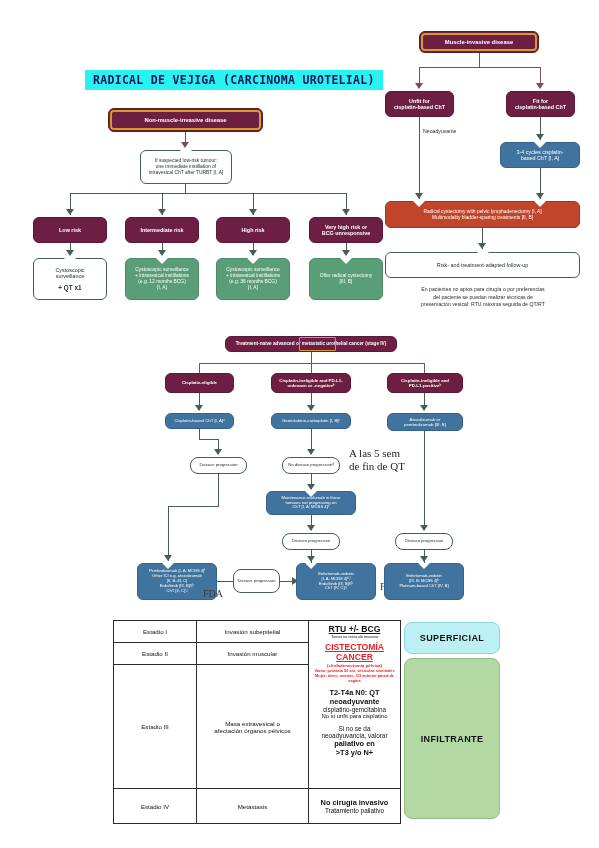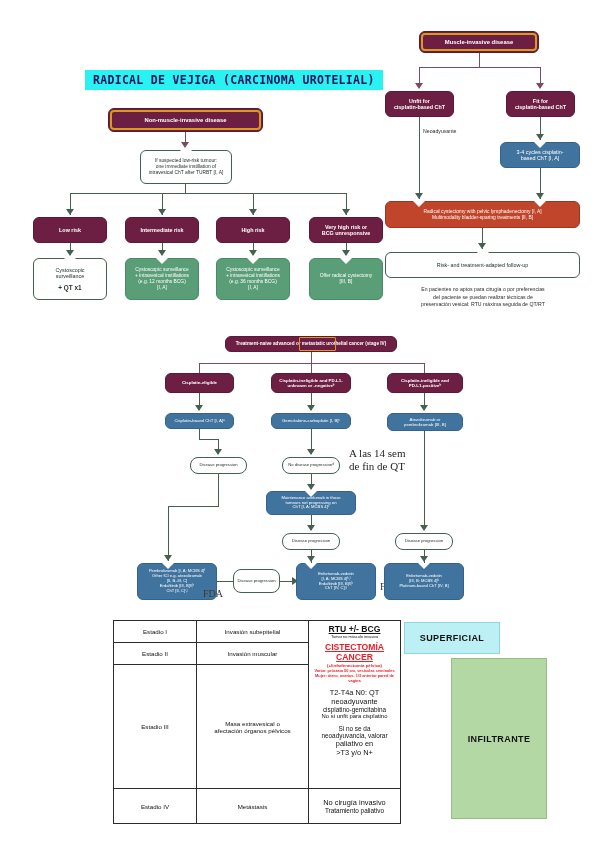--- a/index.html
+++ b/index.html
@@ -62,26 +62,26 @@
   .note { position:absolute; font-size:5.2px; color:#2d2d2d; text-align:center; line-height:1.45; }
   .handw { position:absolute; font-family:"Liberation Serif", serif; font-size:11px; color:#1d1d1d; line-height:1.2; }
   .fdatag { position:absolute; font-family:"Liberation Serif", serif; font-size:10px; color:#3a3a3a; font-weight:normal; }
   .sidelabel { position:absolute; font-size:5.2px; color:#2b2b2b; }
 
   
   .tbl { position:absolute; border-collapse:collapse; table-layout:fixed; }
   .tbl td { border:1px solid #2b2b2b; vertical-align:middle; text-align:center; padding:2px 1px; font-size:6.2px; color:#111; }
   .c1 { width:83px; } .c2 { width:112px; } .c3 { width:92px; }
   .red { color:#ed1c24; font-weight:bold; }
-  .big { font-size:7.4px; font-weight:normal; }
+  .big { font-size:7.4px; font-weight:bold; }
   .bigger { font-size:8.6px; font-weight:bold;text-decoration:underline; }
   .tiny { font-size:4.4px; }
   .tinier { font-size:3.9px; }
 
-  .legend-box { position:absolute; border-radius:0; display:flex; align-items:center; justify-content:center;
+  .legend-box { position:absolute; border-radius:8px; display:flex; align-items:center; justify-content:center;
                 font-weight:bold; font-size:9px; color:#111; letter-spacing:0.4px; }
   .legend-sup { background:#bdf0f5; border:1px solid #8fd6de; }
   .legend-inf { background:#b4d8a4; border:1px solid #97bd86; }
 
   .fs5  { font-size:4.9px; }
   .fs55 { font-size:5.4px; }
   .fs6  { font-size:5.9px; }
   .fs65 { font-size:6.4px; }
 </style>
 </head>
@@ -273,21 +273,21 @@
 <div class="node white" style="left:190px; top:457px; width:57px; height:17px; font-size:4.2px; border-radius:8px;">
   <span>Disease progression</span>
 </div>
 
 <div class="vline" style="left:311px; top:429px; height:25px;"></div>
 <div class="arrow" style="left:307px; top:449px;"></div>
 <div class="node white" style="left:282px; top:457px; width:58px; height:17px; font-size:4.2px; border-radius:8px;">
   <span>No disease progressionᵈ</span>
 </div>
 
-<div class="handw" style="left:349px; top:447px; white-space:pre-line;">A las 14 sem
+<div class="handw" style="left:349px; top:447px; white-space:pre-line;">A las 5 sem
 de fin de QT</div>
 
 <div class="vline" style="left:311px; top:474px; height:15px;"></div>
 <div class="arrow" style="left:307px; top:484px;"></div>
 
 <div class="node blue" style="left:266px; top:491px; width:90px; height:24px; font-size:4.2px; white-space:pre-line;">
   <span>Maintenance avelumab in those
 tumours not progressing on
 ChT [I, A; MCBS 4]ᵉ</span>
 </div>
@@ -388,15 +388,15 @@
       <div class="big">No cirugía invasivo</div>
       <div class="fs65">Tratamiento paliativo</div>
     </td>
   </tr>
 </tbody>
   </table>
 
 <div class="legend-box legend-sup" style="left:404px; top:622px; width:96px; height:32px;">
   <span>SUPERFICIAL</span>
 </div>
-<div class="legend-box legend-inf" style="left:404px; top:658px; width:96px; height:161px;margin-left:47px;">
+<div class="legend-box legend-inf" style="left:404px; top:658px; width:96px; height:161px;">
   <span>INFILTRANTE</span>
 </div>
 
 </body></html>

